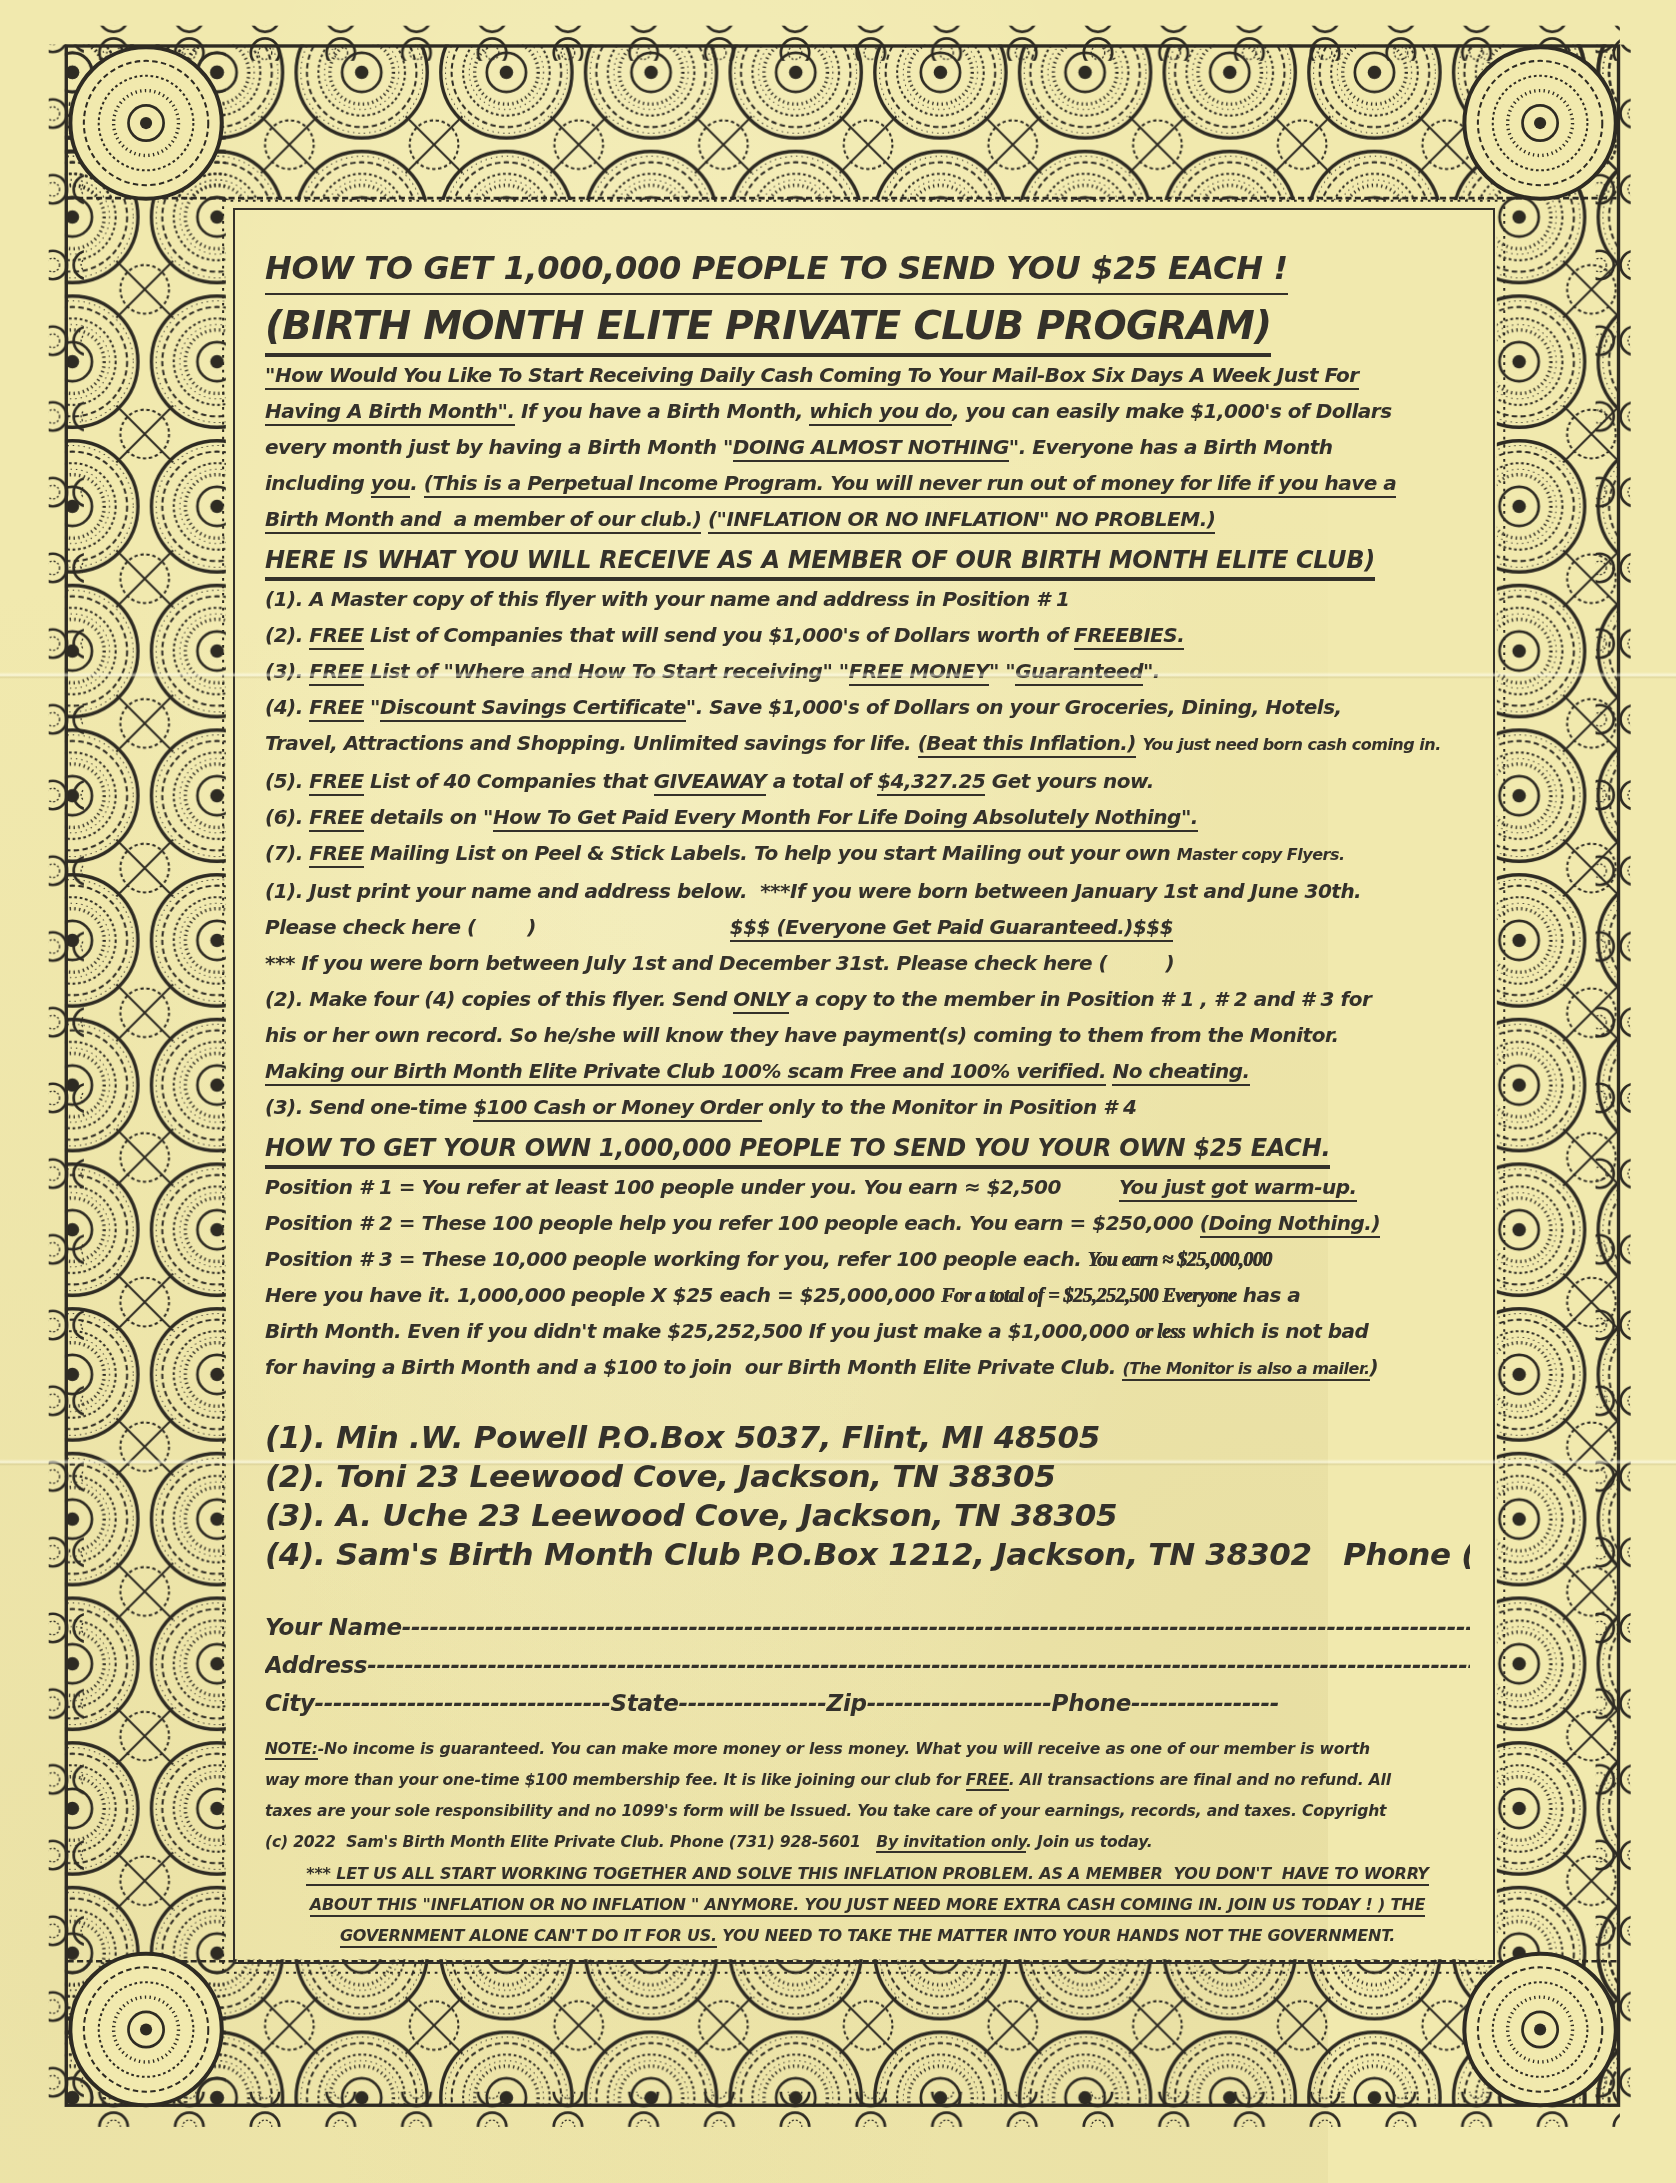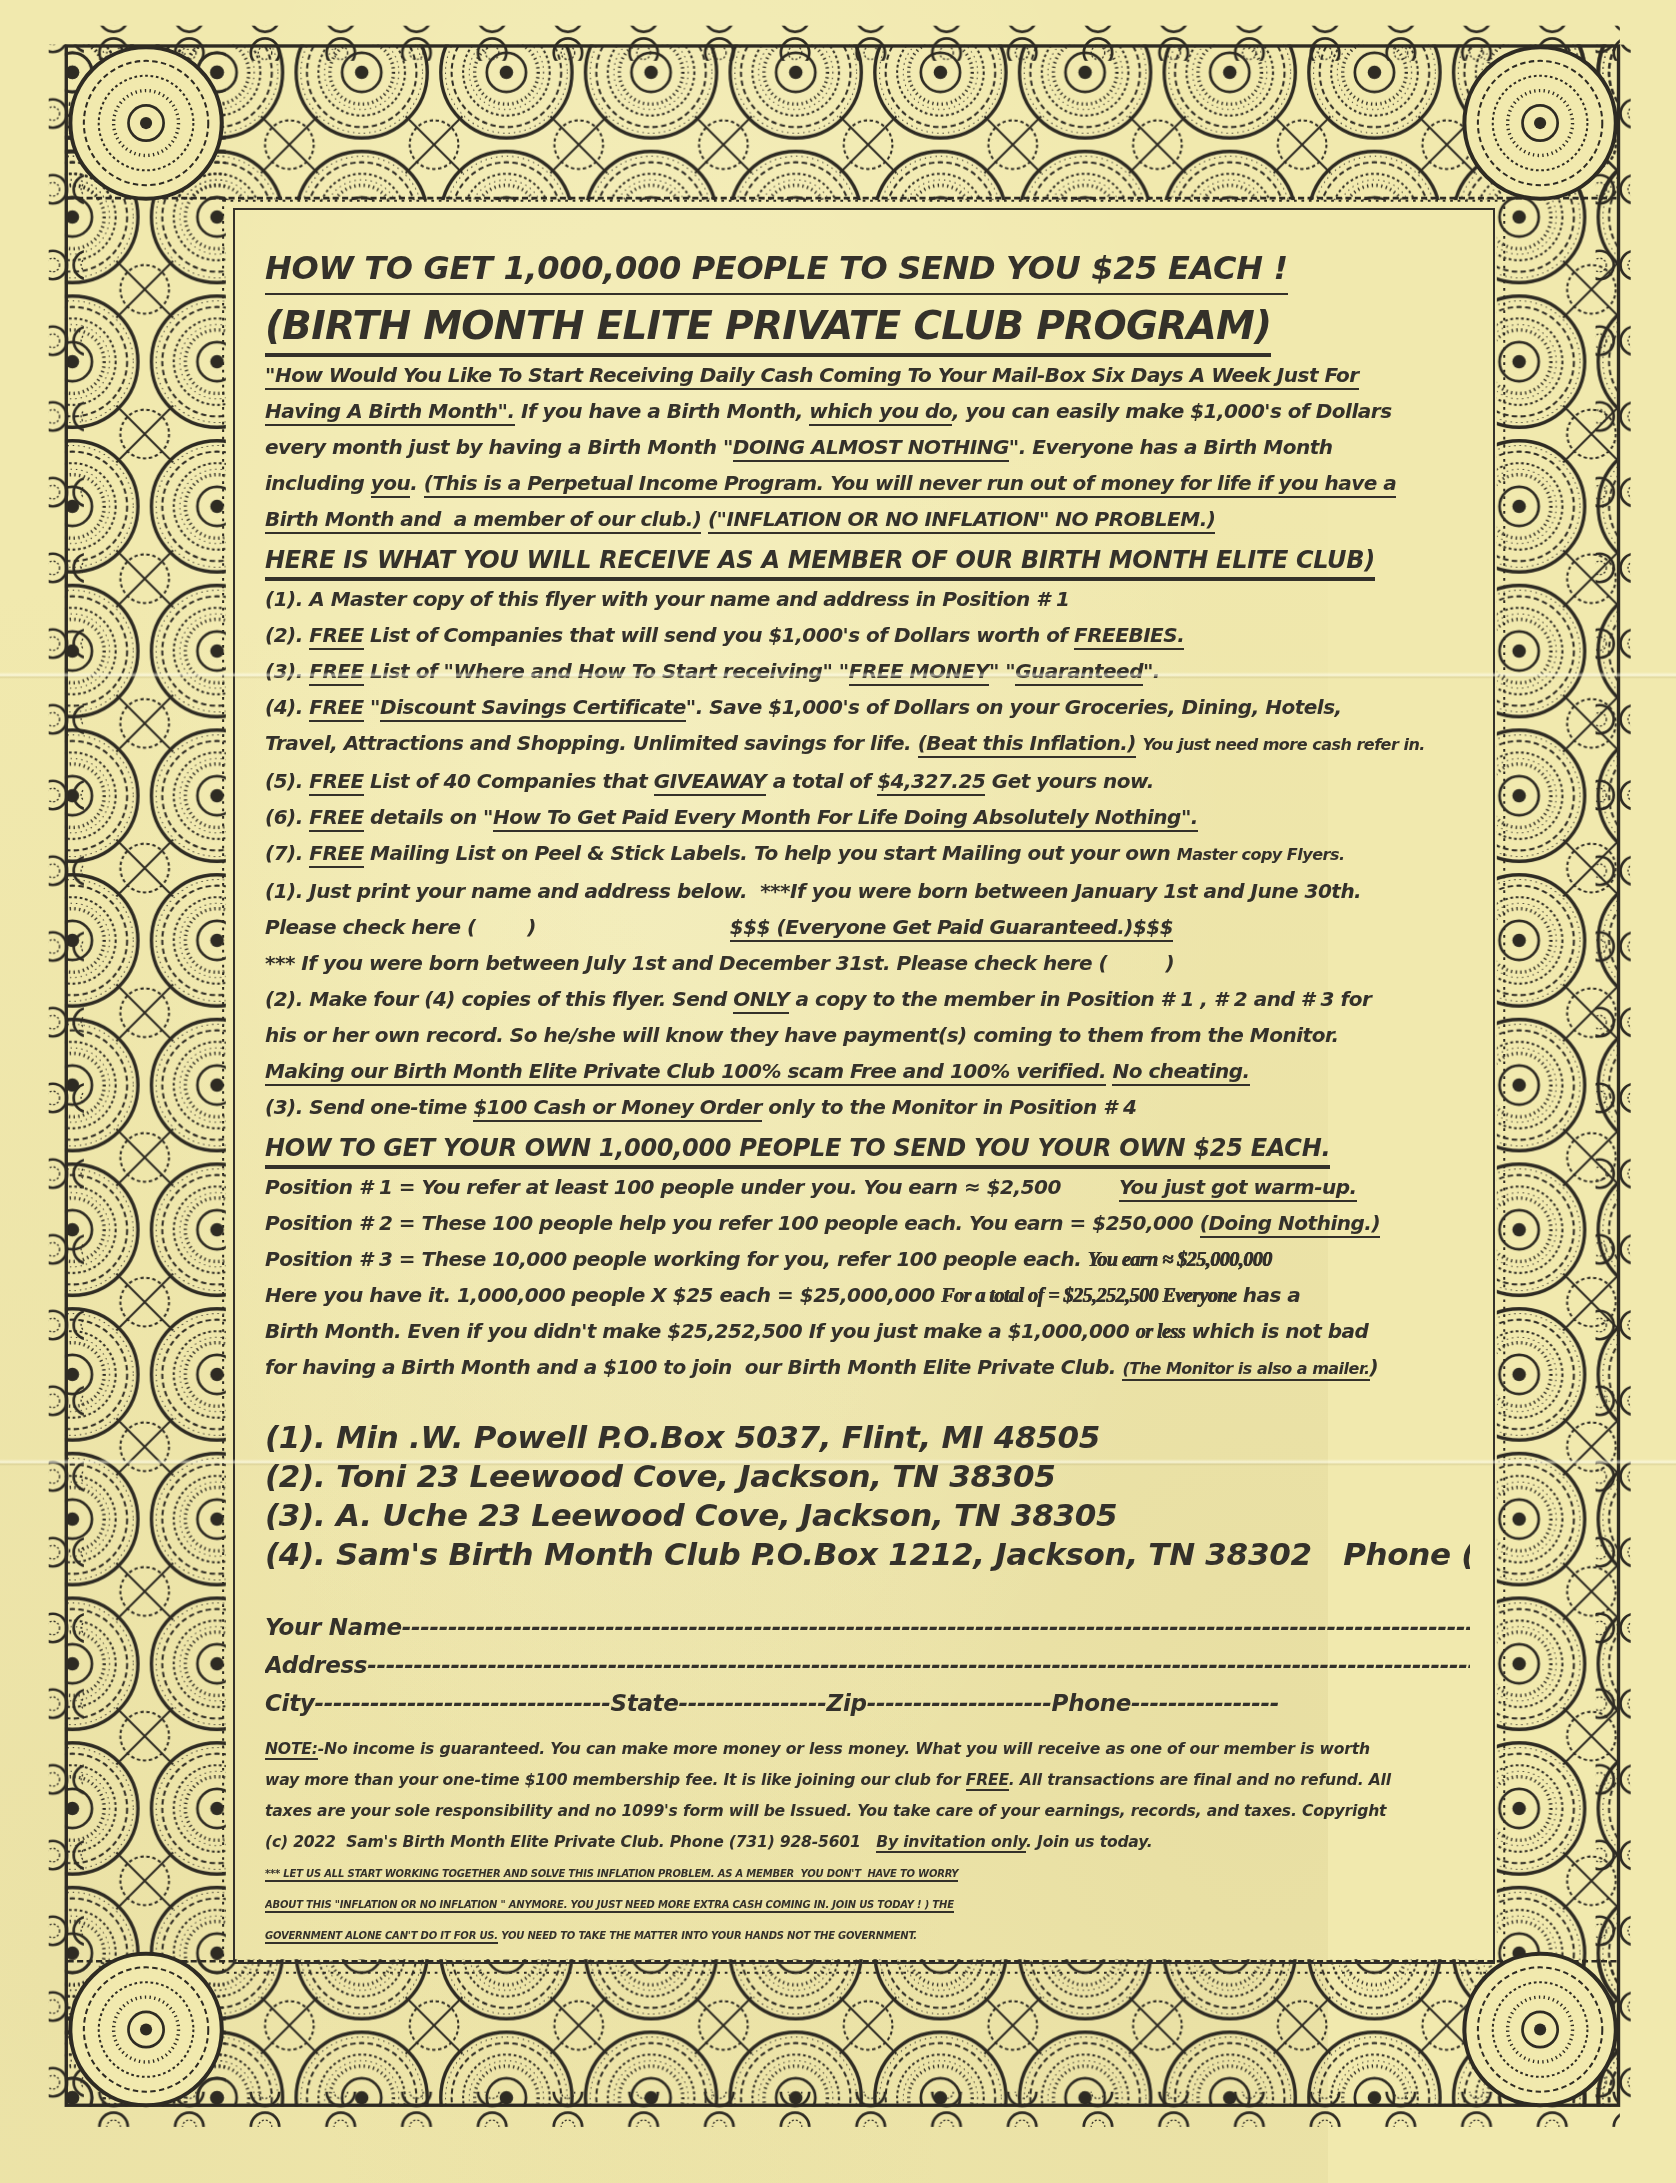--- a/index.html
+++ b/index.html
@@ -49,21 +49,21 @@
   .style-heading .line{font-size:24px;line-height:42px;letter-spacing:-0.3px;}
   .style-heading .u{border-bottom-width:4px;padding-bottom:2.7px;}
   .style-body .line{font-size:20px;line-height:36px;letter-spacing:-0.5px;}
   .style-addresses{margin-top:31px;}
   .style-addresses .line{font-size:31px;line-height:39px;letter-spacing:-0.3px;}
   .style-form{margin-top:34px;}
   .style-form .line{font-size:23px;line-height:38px;letter-spacing:-0.3px;}
   .style-note{margin-top:12px;}
   .style-note .line{font-size:15.6px;line-height:31px;letter-spacing:-0.2px;}
   .style-note .u{border-bottom-width:2px;padding-bottom:0;}
-  .style-final .line{font-size:10px;line-height:31px;letter-spacing:-0.2px;}
+  .style-final .line{font-size:16px;line-height:31px;letter-spacing:-0.2px;text-align:center;}
   .style-final .u{border-bottom-width:2px;padding-bottom:0.7px;}
 </style>
 </head>
 <body>
 
 <div id="page">
 
   <svg class="border-svg" width="1676" height="2183" viewBox="0 0 2479 3229" aria-hidden="true">
     <defs>
       <pattern id="medal" width="214" height="214" patternUnits="userSpaceOnUse">
@@ -158,21 +158,21 @@
           <div class="line"><span class="seg u">Birth Month and  a member of our club.)</span><span class="seg"> </span><span class="seg u">("INFLATION OR NO INFLATION" NO PROBLEM.)</span></div>
         </div>
         <div class="block style-heading">
           <div class="line"><span class="seg u">HERE IS WHAT YOU WILL RECEIVE AS A MEMBER OF OUR BIRTH MONTH ELITE CLUB)</span></div>
         </div>
         <div class="block style-body">
           <div class="line"><span class="seg">(1). A Master copy of this flyer with your name and address in Position # 1</span></div>
           <div class="line"><span class="seg">(2). </span><span class="seg u">FREE</span><span class="seg"> List of Companies that will send you $1,000's of Dollars worth of </span><span class="seg u">FREEBIES.</span></div>
           <div class="line"><span class="seg">(3). </span><span class="seg u">FREE</span><span class="seg"> List of "Where and How To Start receiving" "</span><span class="seg u">FREE MONEY</span><span class="seg">" "</span><span class="seg u">Guaranteed</span><span class="seg">".</span></div>
           <div class="line"><span class="seg">(4). </span><span class="seg u">FREE</span><span class="seg"> "</span><span class="seg u">Discount Savings Certificate</span><span class="seg">". Save $1,000's of Dollars on your Groceries, Dining, Hotels,</span></div>
-          <div class="line"><span class="seg">Travel, Attractions and Shopping. Unlimited savings for life. </span><span class="seg u">(Beat this Inflation.)</span><span class="seg"> </span><span class="seg small">You just need more cash refer in.</span></div>
+          <div class="line"><span class="seg">Travel, Attractions and Shopping. Unlimited savings for life. </span><span class="seg u">(Beat this Inflation.)</span><span class="seg"> </span><span class="seg small">You just need born cash coming in.</span></div>
           <div class="line"><span class="seg">(5). </span><span class="seg u">FREE</span><span class="seg"> List of 40 Companies that </span><span class="seg u">GIVEAWAY</span><span class="seg"> a total of </span><span class="seg u">$4,327.25</span><span class="seg"> Get yours now.</span></div>
           <div class="line"><span class="seg">(6). </span><span class="seg u">FREE</span><span class="seg"> details on "</span><span class="seg u">How To Get Paid Every Month For Life Doing Absolutely Nothing".</span></div>
           <div class="line"><span class="seg">(7). </span><span class="seg u">FREE</span><span class="seg"> Mailing List on Peel &amp; Stick Labels. To help you start Mailing out your own </span><span class="seg small">Master copy Flyers.</span></div>
         </div>
         <div class="block style-body">
           <div class="line"><span class="seg">(1). Just print your name and address below.  ***If you were born between January 1st and June 30th.</span></div>
           <div class="line"><span class="seg">Please check here (        )</span><span class="seg">                              </span><span class="seg u">$$$ (Everyone Get Paid Guaranteed.)$$$</span></div>
           <div class="line"><span class="seg">*** If you were born between July 1st and December 31st. Please check here (         )</span></div>
           <div class="line"><span class="seg">(2). Make four (4) copies of this flyer. Send </span><span class="seg u">ONLY</span><span class="seg"> a copy to the member in Position # 1 , # 2 and # 3 for</span></div>
           <div class="line"><span class="seg">his or her own record. So he/she will know they have payment(s) coming to them from the Monitor.</span></div>

